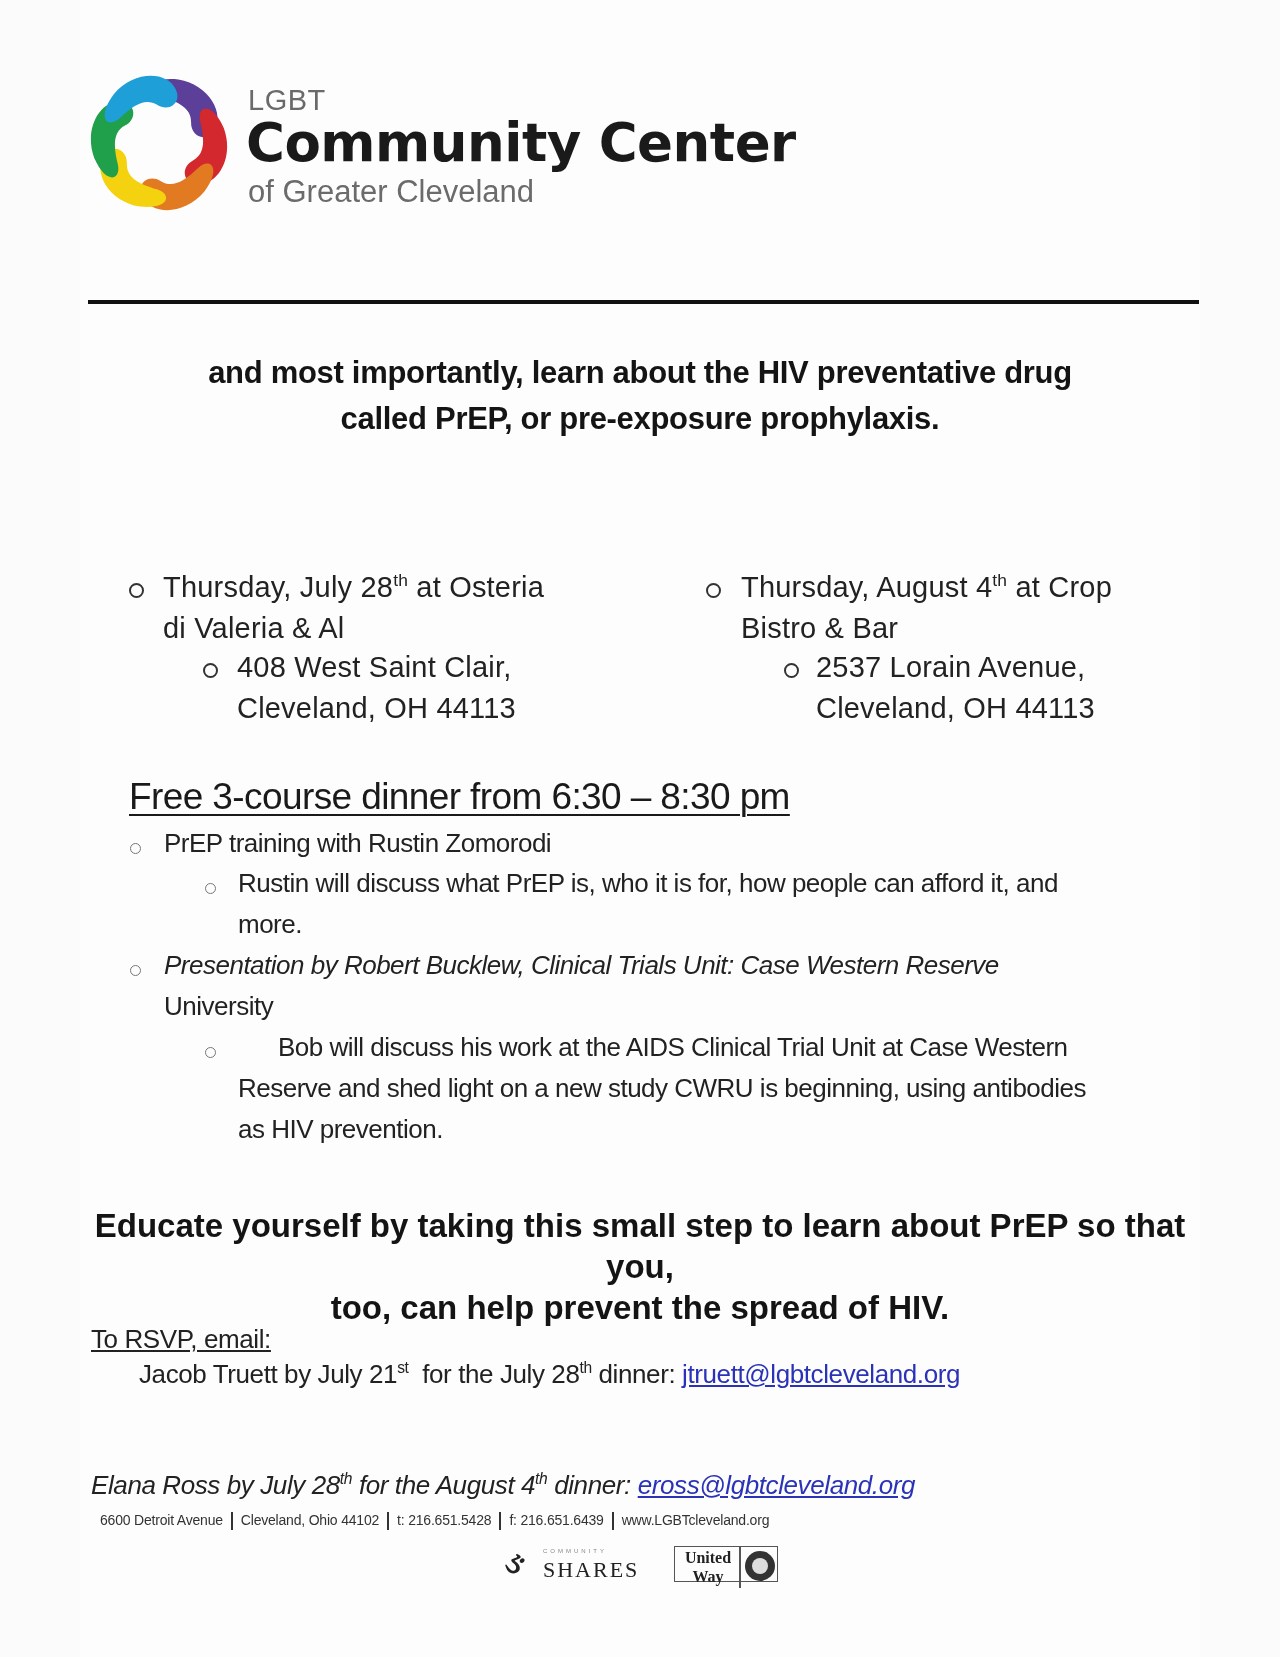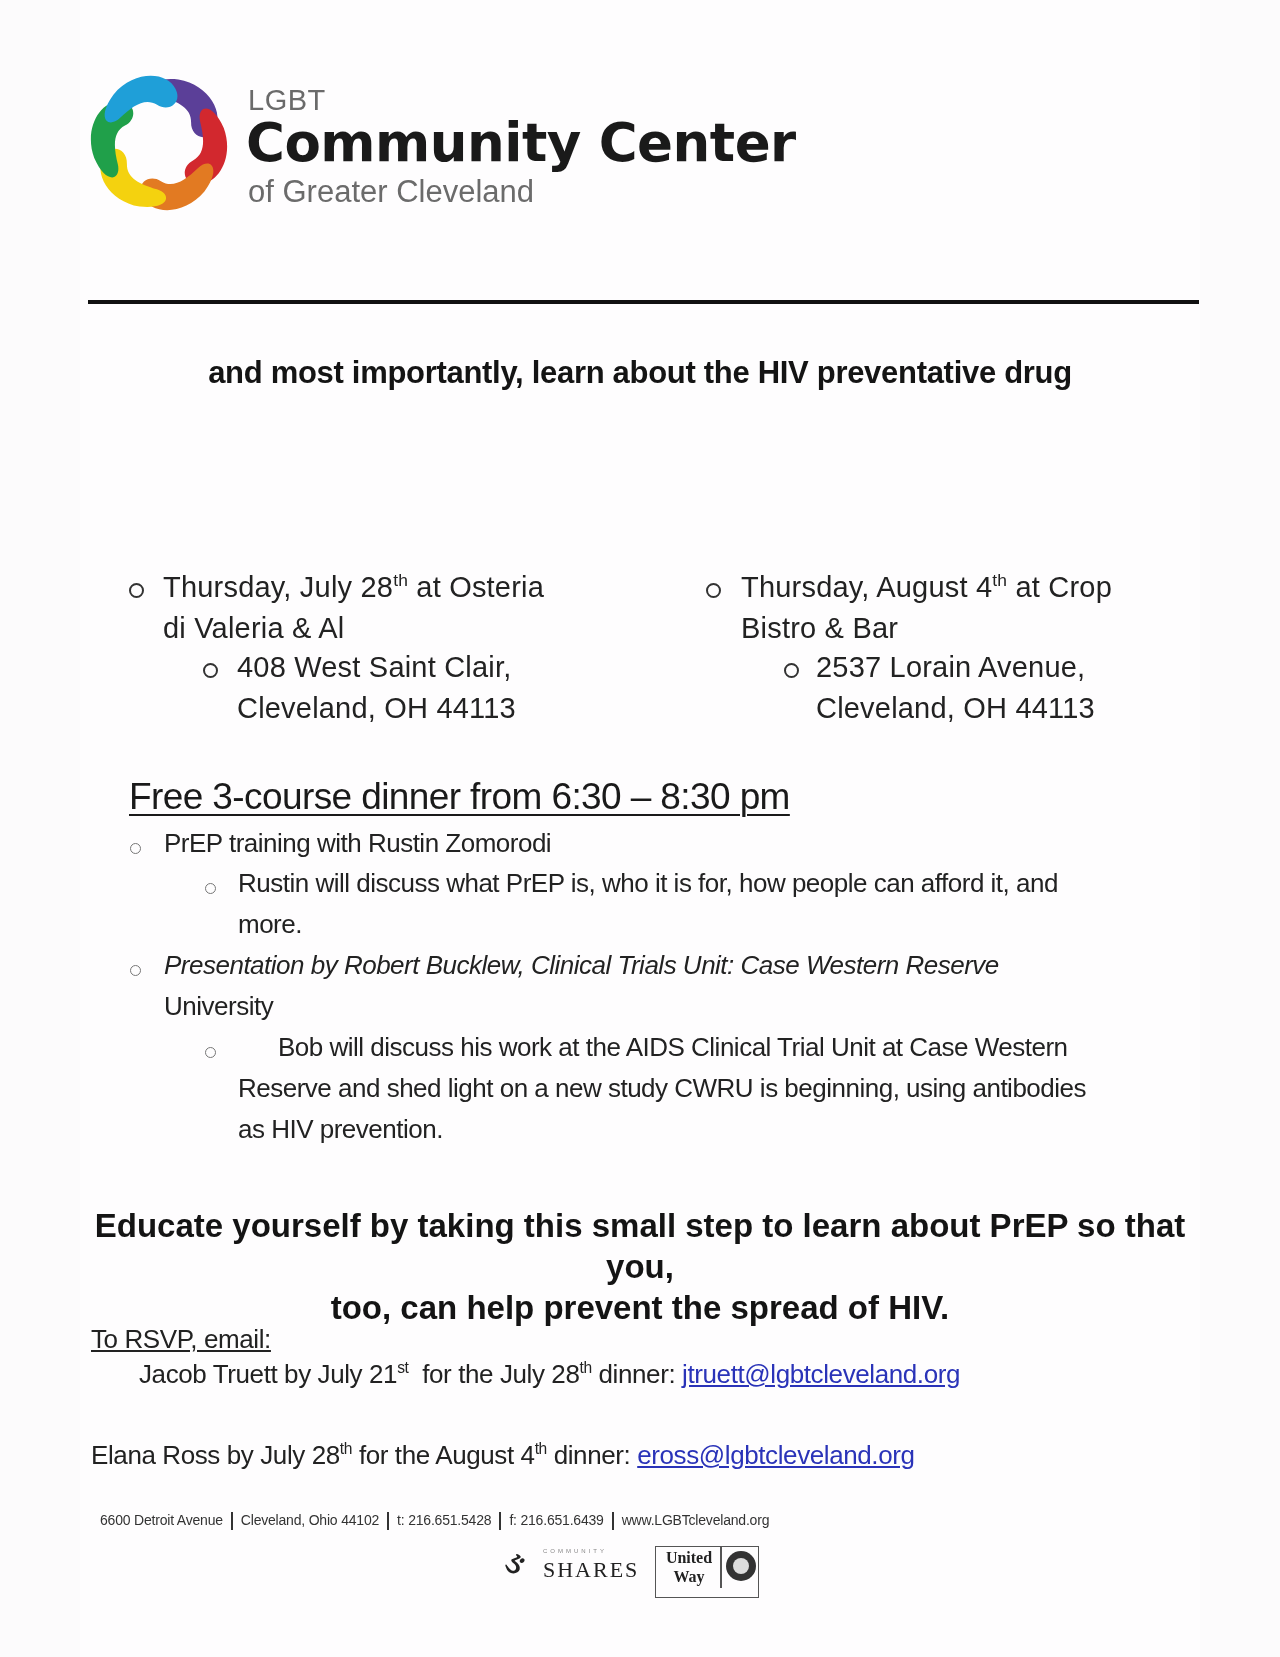--- a/index.html
+++ b/index.html
@@ -42,21 +42,21 @@
   .rsvp-head { top: 1324px; text-decoration: underline; }
   .link { color: #2a33b8; text-decoration: underline; }
 
   .footer { left: 100px; top: 1512px; width: 1080px; text-align: left; font-size: 14px; color: #333; letter-spacing: -0.2px; }
   .sep { display: inline-block; width: 2px; height: 18px; background: #333; vertical-align: middle; margin: 0 8px; }
 
   .shares { left: 503px; top: 1544px; width: 140px; height: 40px; }
   .shares-mark { position: absolute; left: 0; top: 2px; font-size: 30px; font-weight: bold; color: #222; font-style: italic; }
   .shares-small { position: absolute; left: 40px; top: 4px; font-size: 6px; letter-spacing: 3px; color: #888; }
   .shares-text { position: absolute; left: 40px; top: 13px; font-size: 22px; letter-spacing: 2px; color: #222; font-family: "Liberation Serif", serif; }
-  .uw { left: 655px; top: 1546px; width: 104px; height: 52px; border: 1.5px solid #555; box-sizing: border-box; }
+  .uw { left: 674px; top: 1546px; width: 104px; height: 36px; border: 1.5px solid #555; box-sizing: border-box; }
   .uw-text { position: absolute; left: 4px; top: 1px; font-size: 16px; line-height: 19px; font-weight: bold; color: #222; text-align: center; width: 58px; font-family: "Liberation Serif", serif; }
   .uw-div { position: absolute; left: 64px; top: 0; width: 1.5px; height: 41px; background: #555; }
   .uw-icon { position: absolute; left: 70px; top: 4px; width: 30px; height: 30px; border-radius: 50%; background: #333; }
   .uw-icon::after { content: ""; position: absolute; left: 7px; top: 7px; width: 16px; height: 16px; border-radius: 50%; background: #ddd; }
 </style>
 </head>
 <body>
 
 <div class="page"></div>
 
@@ -73,20 +73,21 @@
   </g>
 </svg>
 <div class="abs logo-lgbt">LGBT</div>
 <div class="abs logo-cc">Community Center</div>
 <div class="abs logo-of">of Greater Cleveland</div>
 
 <div class="abs rule"></div>
 
 <div class="abs intro">
   <div>and most importantly, learn about the HIV preventative drug</div>
+  <div>called PrEP, or pre-exposure prophylaxis.</div>
 </div>
 
 <div>
   <span class="bullet" style="left:129px;top:583px;"></span>
   <div class="abs event" style="left:163px;top:567px;">
     <span>Thursday, July 28</span><sup>th</sup><span> at Osteria</span>
   </div>
   <div class="abs event" style="left:163px;top:608px;">di Valeria &amp; Al</div>
   <span class="bullet" style="left:203px;top:663px;"></span>
   <div class="abs event" style="left:237px;top:647px;">408 West Saint Clair,</div>
@@ -126,21 +127,21 @@
 
 <div class="abs cta">
   <div>Educate yourself by taking this small step to learn about PrEP so that you,</div>
   <div>too, can help prevent the spread of HIV.</div>
 </div>
 
 <div class="abs rsvp rsvp-head">To RSVP, email:</div>
 <div class="abs rsvp" style="top:1359px;margin-left:48px;">
   <span>Jacob Truett by July 21</span><sup>st</sup><span style="white-space:pre">  for the July 28</span><sup>th</sup><span style="white-space:pre"> dinner: </span><a class="link">jtruett@lgbtcleveland.org</a>
 </div>
-<div class="abs rsvp" style="top:1440px;">
+<div class="abs rsvp" style="top:1470px;font-style:italic;">
   <span>Elana Ross by July 28</span><sup>th</sup><span style="white-space:pre"> for the August 4</span><sup>th</sup><span style="white-space:pre"> dinner: </span><a class="link">eross@lgbtcleveland.org</a>
 </div>
 
 <div class="abs footer">
   <span>6600 Detroit Avenue</span><span class="sep"></span><span>Cleveland, Ohio 44102</span><span class="sep"></span><span>t: 216.651.5428</span><span class="sep"></span><span>f: 216.651.6439</span><span class="sep"></span><span>www.LGBTcleveland.org</span>
 </div>
 
 <div class="abs shares">
   <span class="shares-mark">ઙ</span>
   <span class="shares-small">COMMUNITY</span>

